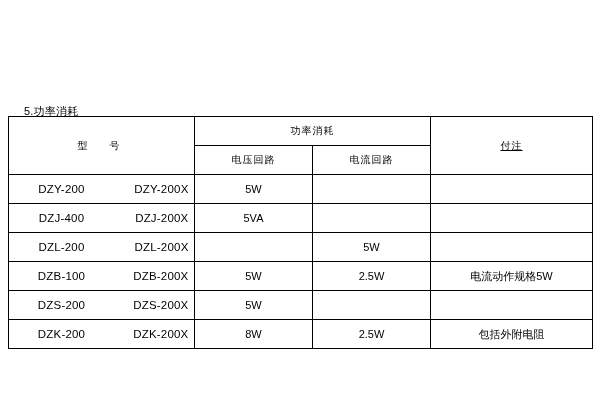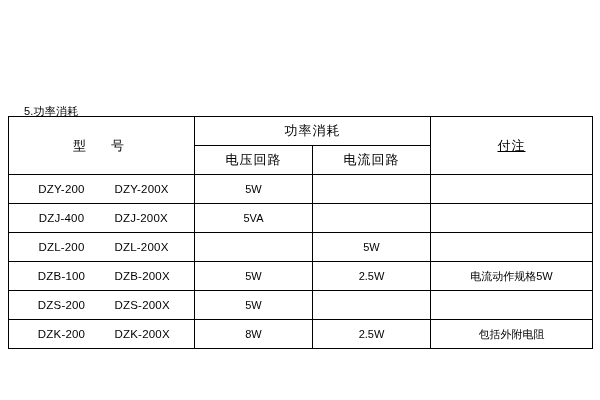--- a/index.html
+++ b/index.html
@@ -45,38 +45,38 @@
   table.spec td, table.spec th {
     border: 1px solid #000000;
     text-align: center;
     vertical-align: middle;
     font-weight: normal;
     padding: 0;
     height: 28px;
     color: #000;
   }
   table.spec th {
-    font-size: 13px;
+    font-size: 10px;
   }
   .col-model { width: 186px; }
   .col-volt  { width: 118px; }
   .col-curr  { width: 118px; }
   .col-note  { width: 162px; }
 
   .model-cell {
     display: flex;
     align-items: center;
     justify-content: center;
     gap: 22px;
     height: 100%;
     font-size: 11.5px;
     letter-spacing: 0.2px;
   }
   .model-a { display: inline-block; min-width: 62px; text-align: center; margin-left: 16px; }
-  .model-b { display: inline-block; min-width: 74px; text-align: left; }
+  .model-b { display: inline-block; min-width: 74px; text-align: right; }
   .hdr-model {
     letter-spacing: 6px;
     font-size: 12px;
   }
   .hdr-group {
     font-size: 12px;
     letter-spacing: 1px;
   }
   .hdr-note {
     font-size: 12px;

